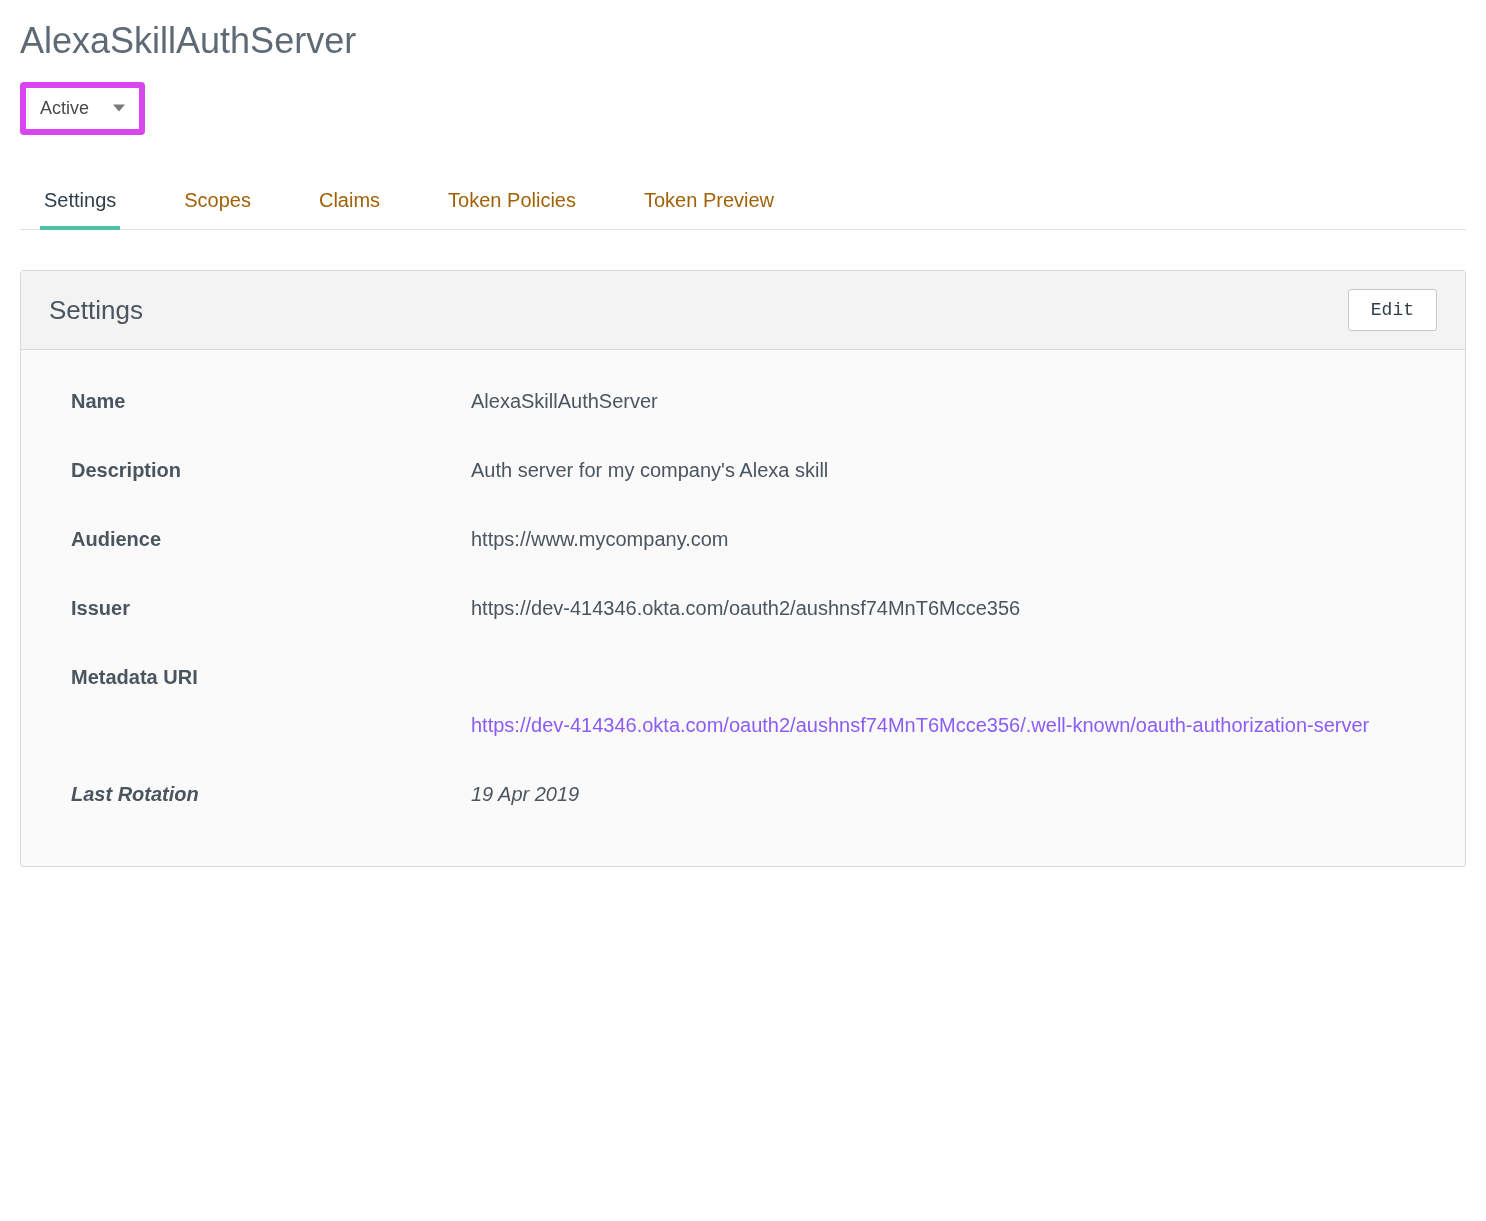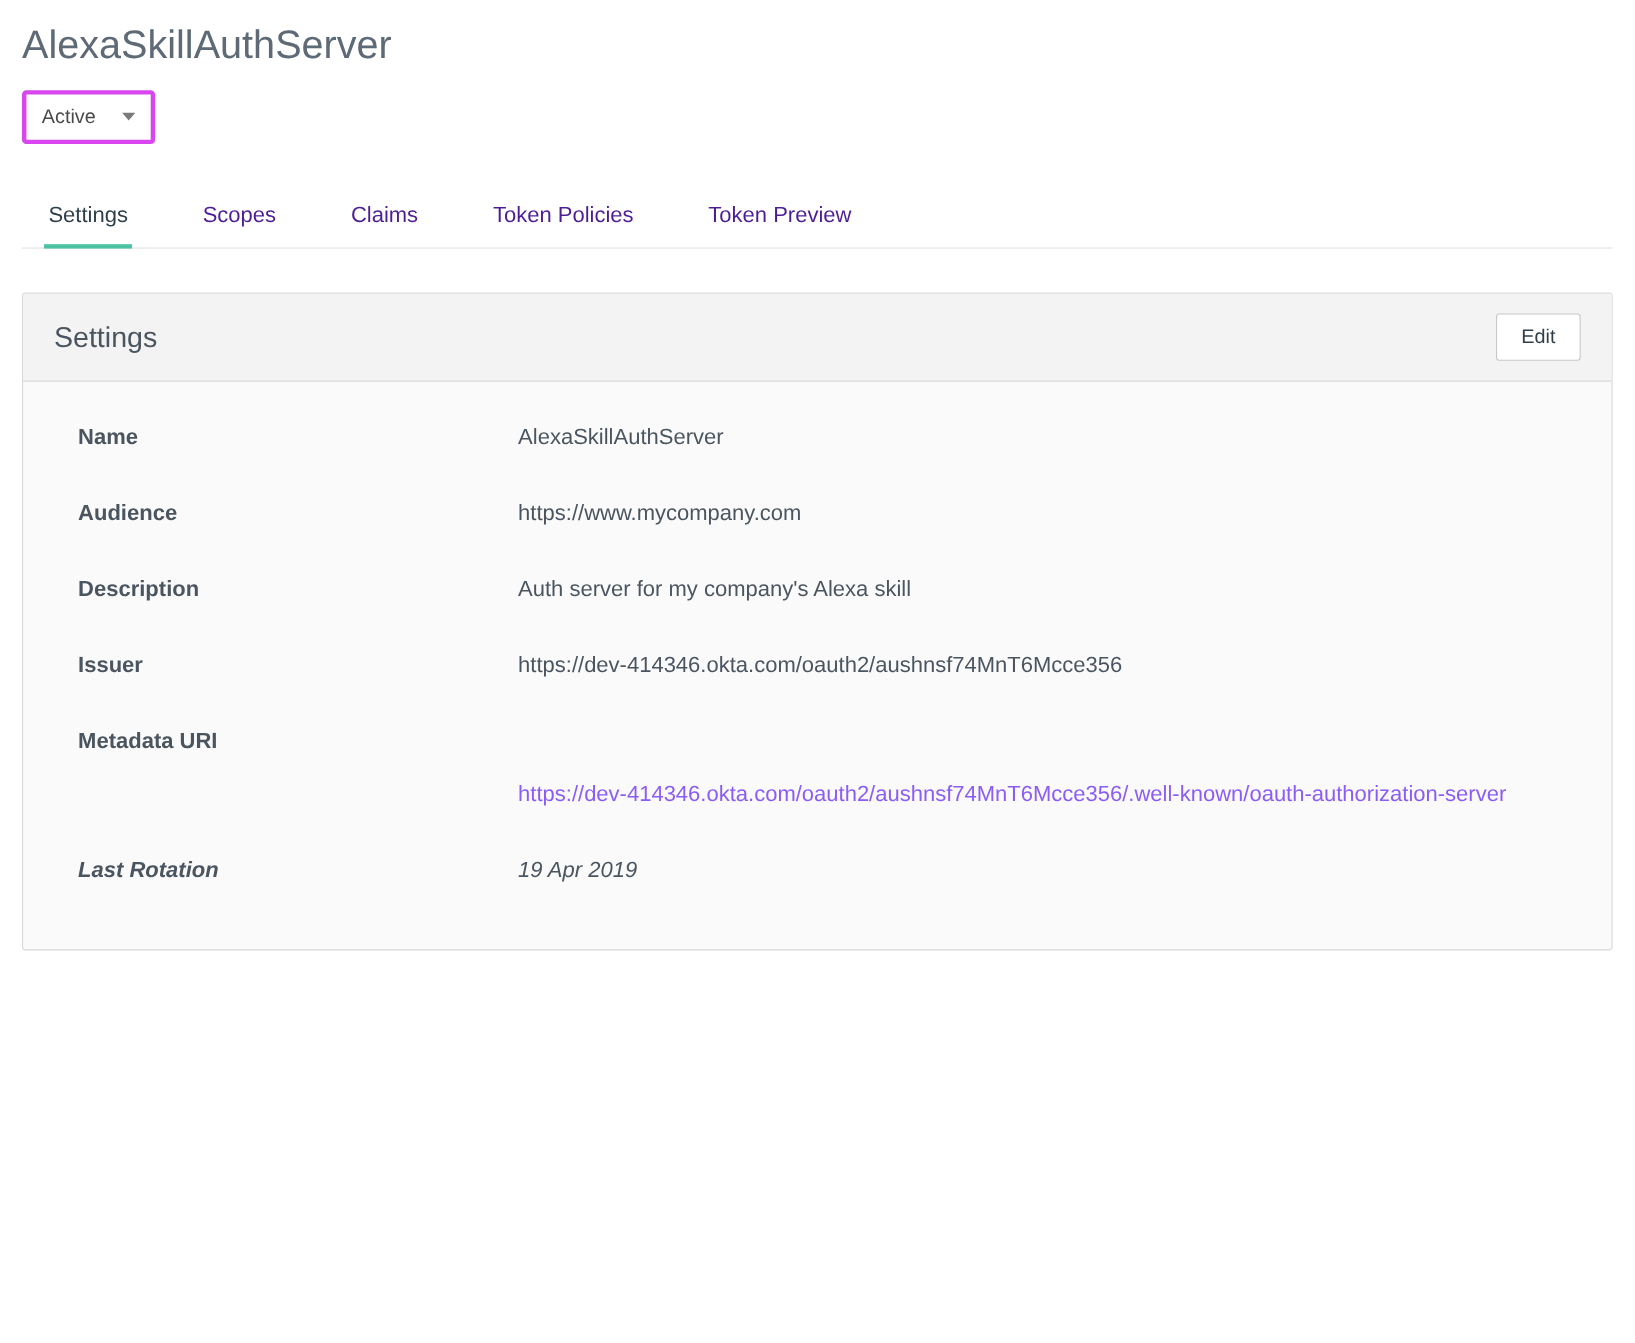--- a/index.html
+++ b/index.html
@@ -12,21 +12,21 @@
     }
     .page-title {
       font-size: 36px;
       font-weight: 400;
       color: #5e6a75;
       margin-bottom: 20px;
     }
     .status-dropdown {
       display: inline-flex;
       align-items: center;
-      border: 4px solid #d946ef;
+      border: 6px solid #d946ef;
       border-radius: 4px;
       padding: 10px 14px;
       background: #ffffff;
       cursor: pointer;
       font-size: 18px;
       color: #4a4a4a;
       margin-bottom: 40px;
       gap: 24px;
     }
     .status-dropdown svg {
@@ -36,21 +36,21 @@
     .tabs {
       display: flex;
       border-bottom: 1px solid #e0e0e0;
       gap: 60px;
       padding-left: 20px;
       margin-bottom: 40px;
     }
     .tab {
       padding: 14px 4px;
       font-size: 20px;
-      color: #4c1d95;
+      color: #a16207;
       cursor: pointer;
       border-bottom: 4px solid transparent;
       margin-bottom: -1px;
     }
     .tab.active {
       color: #2f3f4a;
       border-bottom-color: #4cc3a5;
       font-weight: 500;
     }
     .panel {
@@ -72,20 +72,21 @@
       color: #4a5560;
     }
     .edit-button {
       border: 1px solid #c8c8c8;
       background: #ffffff;
       border-radius: 3px;
       padding: 10px 22px;
       font-size: 18px;
       color: #2f3f4a;
       cursor: pointer;
+      font-family: Liberation Mono, monospace;
     }
     .panel-body {
       padding: 40px 50px 60px 50px;
     }
     .row {
       display: flex;
       align-items: flex-start;
       margin-bottom: 46px;
       justify-content: center;
     }
@@ -153,27 +154,27 @@
     <button class="edit-button">Edit</button>
   </div>
   <div class="panel-body">
 
     <div class="row">
       <div class="row-label">Name</div>
       <div class="row-value">AlexaSkillAuthServer</div>
     </div>
 
     <div class="row">
-      <div class="row-label">Audience</div>
-      <div class="row-value">https://www.mycompany.com</div>
+      <div class="row-label">Description</div>
+      <div class="row-value">Auth server for my company's Alexa skill</div>
     </div>
 
     <div class="row">
-      <div class="row-label">Description</div>
-      <div class="row-value">Auth server for my company's Alexa skill</div>
+      <div class="row-label">Audience</div>
+      <div class="row-value">https://www.mycompany.com</div>
     </div>
 
     <div class="row">
       <div class="row-label">Issuer</div>
       <div class="row-value">https://dev-414346.okta.com/oauth2/aushnsf74MnT6Mcce356</div>
     </div>
 
     <div class="row">
       <div class="row-label">Metadata URI</div>
       <div class="row-value link">https://dev-414346.okta.com/oauth2/aushnsf74MnT6Mcce356/.well-known/oauth-authorization-server</div>

